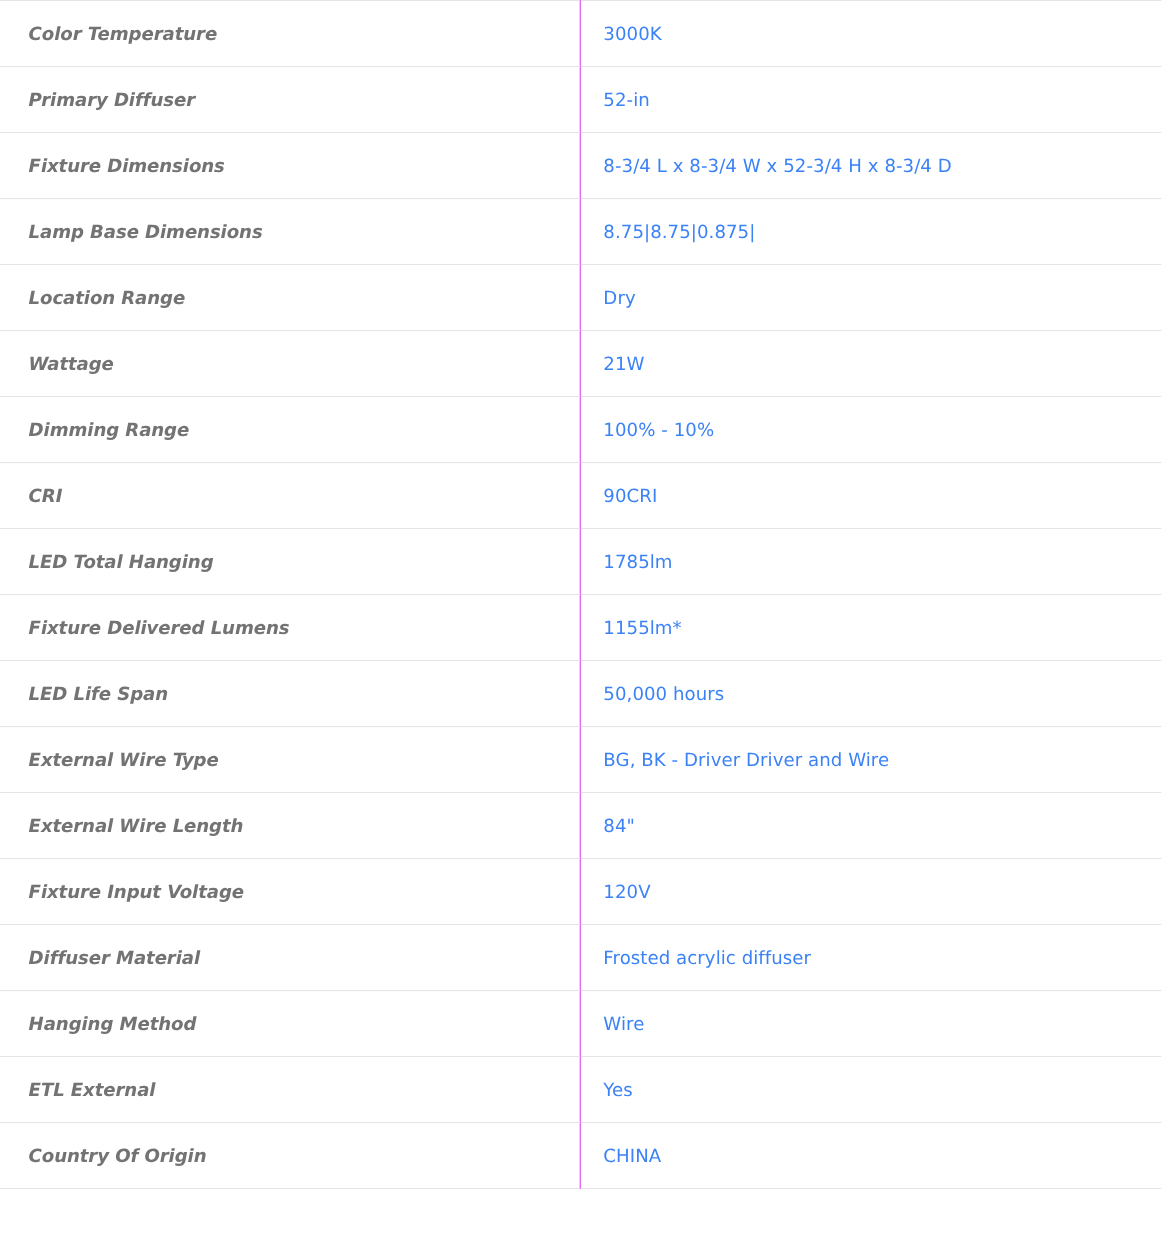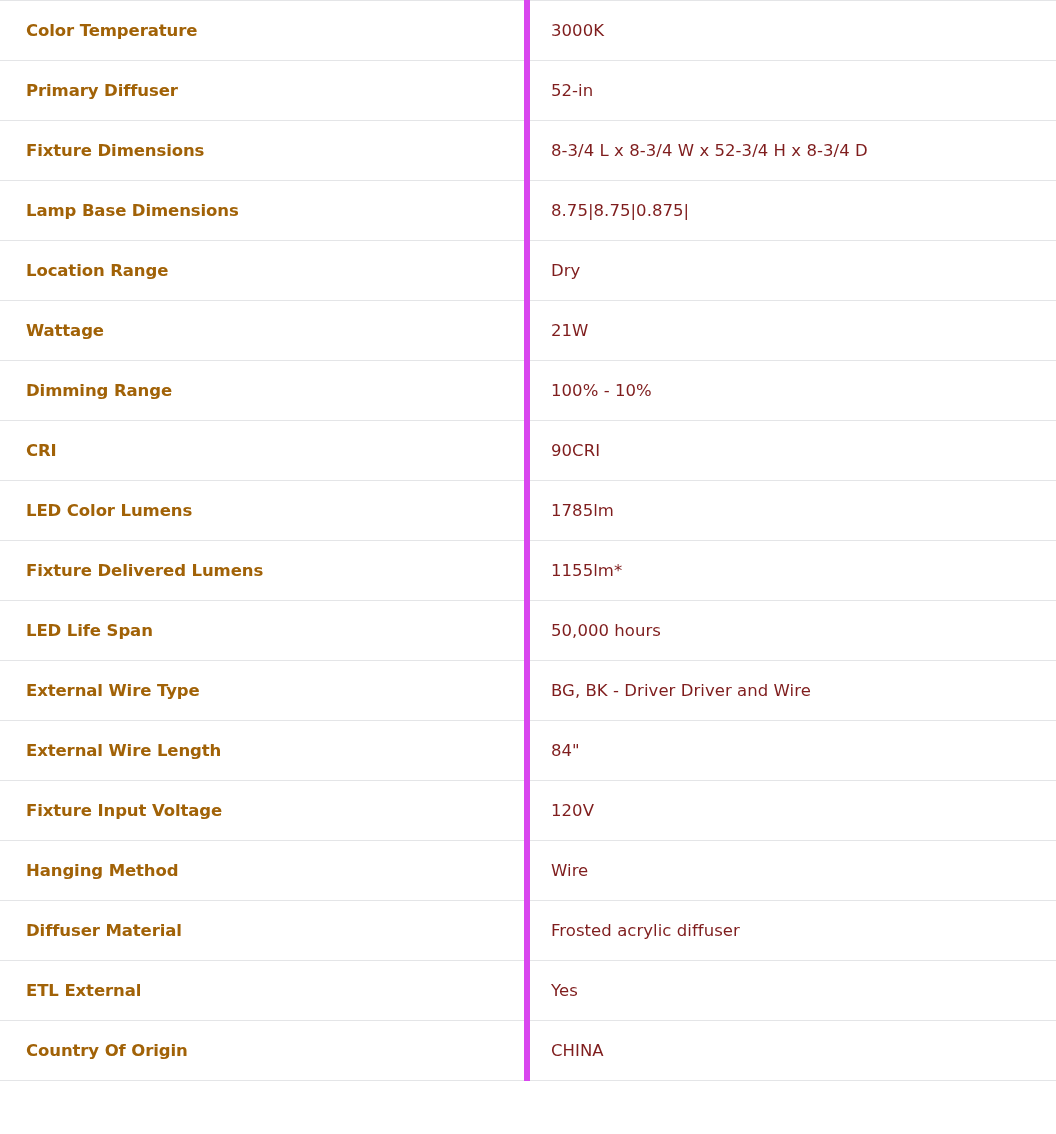--- a/index.html
+++ b/index.html
@@ -30,27 +30,28 @@
   }
   .spec-table td {
     height: 59px;
     padding: 0 0 0 26px;
     vertical-align: middle;
     font-size: 16.5px;
     line-height: 1.3;
   }
   .spec-table td.label {
     font-weight: 700;
-    color: #a16207;
+    color: #737373;
     letter-spacing: -0.1px;
-    border-right: 6px solid #d946ef;
+    border-right: 1px solid #d946ef;
+    font-style: italic;
   }
   .spec-table td.value {
     font-weight: 400;
-    color: #7f1d1d;
+    color: #3b82f6;
     padding-left: 21px;
     letter-spacing: 0.05px;
   }
 </style>
 </head>
 <body>
 
 <table class="spec-table">
   <colgroup>
     <col class="label-col">
@@ -83,21 +84,21 @@
     </tr>
     <tr>
       <td class="label">Dimming Range</td>
       <td class="value">100% - 10%</td>
     </tr>
     <tr>
       <td class="label">CRI</td>
       <td class="value">90CRI</td>
     </tr>
     <tr>
-      <td class="label">LED Color Lumens</td>
+      <td class="label">LED Total Hanging</td>
       <td class="value">1785lm</td>
     </tr>
     <tr>
       <td class="label">Fixture Delivered Lumens</td>
       <td class="value">1155lm*</td>
     </tr>
     <tr>
       <td class="label">LED Life Span</td>
       <td class="value">50,000 hours</td>
     </tr>
@@ -107,26 +108,26 @@
     </tr>
     <tr>
       <td class="label">External Wire Length</td>
       <td class="value">84"</td>
     </tr>
     <tr>
       <td class="label">Fixture Input Voltage</td>
       <td class="value">120V</td>
     </tr>
     <tr>
+      <td class="label">Diffuser Material</td>
+      <td class="value">Frosted acrylic diffuser</td>
+    </tr>
+    <tr>
       <td class="label">Hanging Method</td>
       <td class="value">Wire</td>
-    </tr>
-    <tr>
-      <td class="label">Diffuser Material</td>
-      <td class="value">Frosted acrylic diffuser</td>
     </tr>
     <tr>
       <td class="label">ETL External</td>
       <td class="value">Yes</td>
     </tr>
     <tr>
       <td class="label">Country Of Origin</td>
       <td class="value">CHINA</td>
     </tr>
   </tbody>

